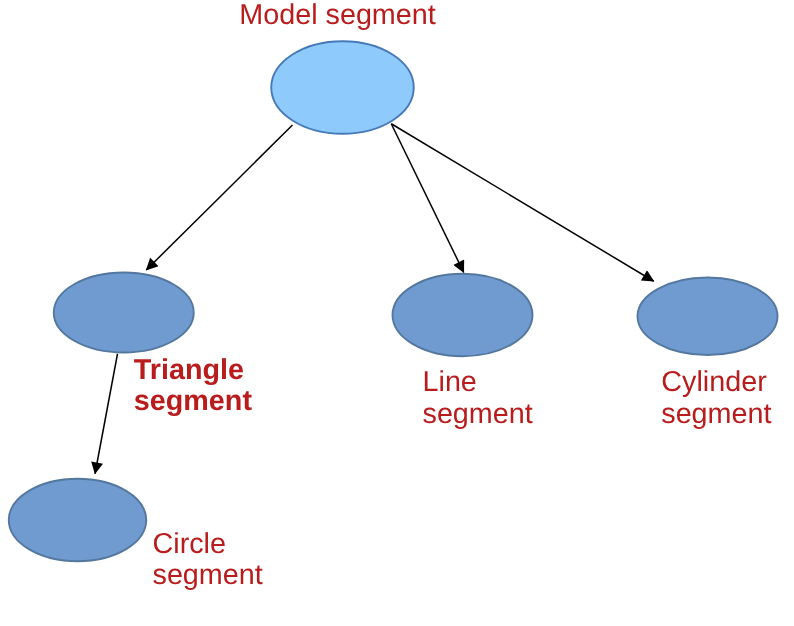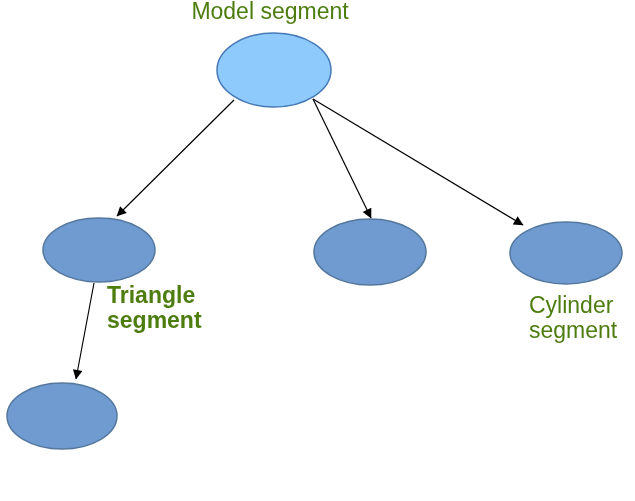--- a/index.html
+++ b/index.html
@@ -35,21 +35,21 @@
     stroke-width: 1.2;
     fill: none;
   }
   .arrow-head {
     fill: var(--edge-color, #000000);
   }
   .label {
     position: absolute;
     font-size: 23px;
     line-height: 25px;
-    color: #4d7c0f;
+    color: #b91c1c;
     white-space: normal;
   }
   .label-root {
     left: 150px;
     top: -1px;
     width: 240px;
     text-align: center;
   }
   .label-triangle { left: 107px; top: 283px; width: 100px; font-weight: bold; }
   .label-line     { left: 338px; top: 293px; width: 100px; }
@@ -75,15 +75,17 @@
 
     <ellipse cx="274" cy="70" rx="57" ry="37" class="node-ellipse-root"></ellipse>
     <ellipse cx="99" cy="250" rx="56" ry="32" class="node-ellipse-child"></ellipse>
     <ellipse cx="370" cy="252" rx="56" ry="33" class="node-ellipse-child"></ellipse>
     <ellipse cx="566" cy="253" rx="56" ry="31" class="node-ellipse-child"></ellipse>
     <ellipse cx="62" cy="416" rx="55" ry="33" class="node-ellipse-child"></ellipse>
   </svg>
 
   <div class="label label-root">Model segment</div>
   <div class="label label-triangle">Triangle segment</div>
+  <div class="label label-line">Line segment</div>
   <div class="label label-cylinder">Cylinder segment</div>
+  <div class="label label-circle">Circle segment</div>
 
 </div>
 
 </body></html>

